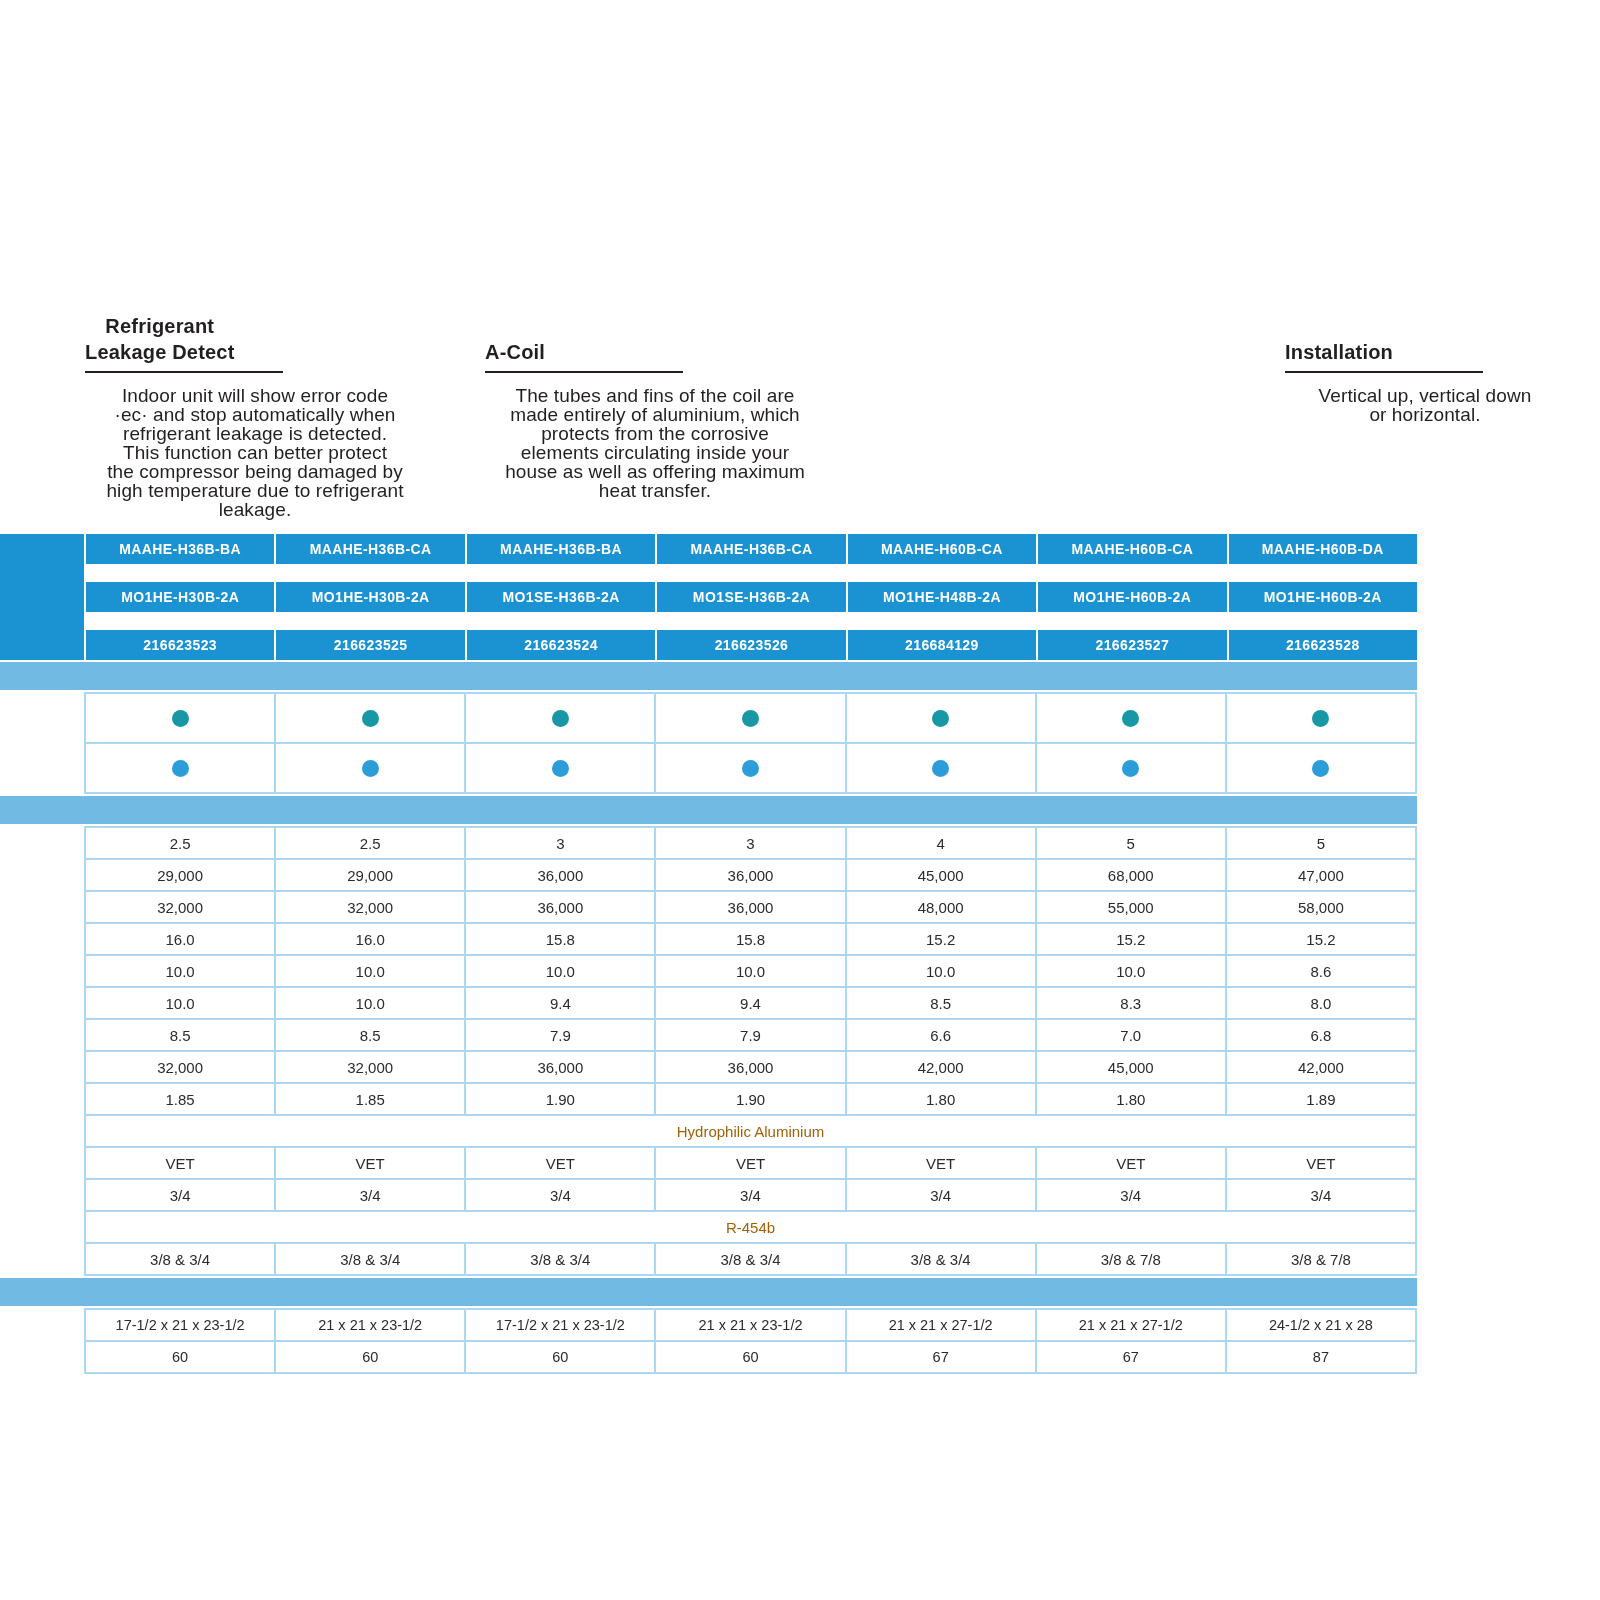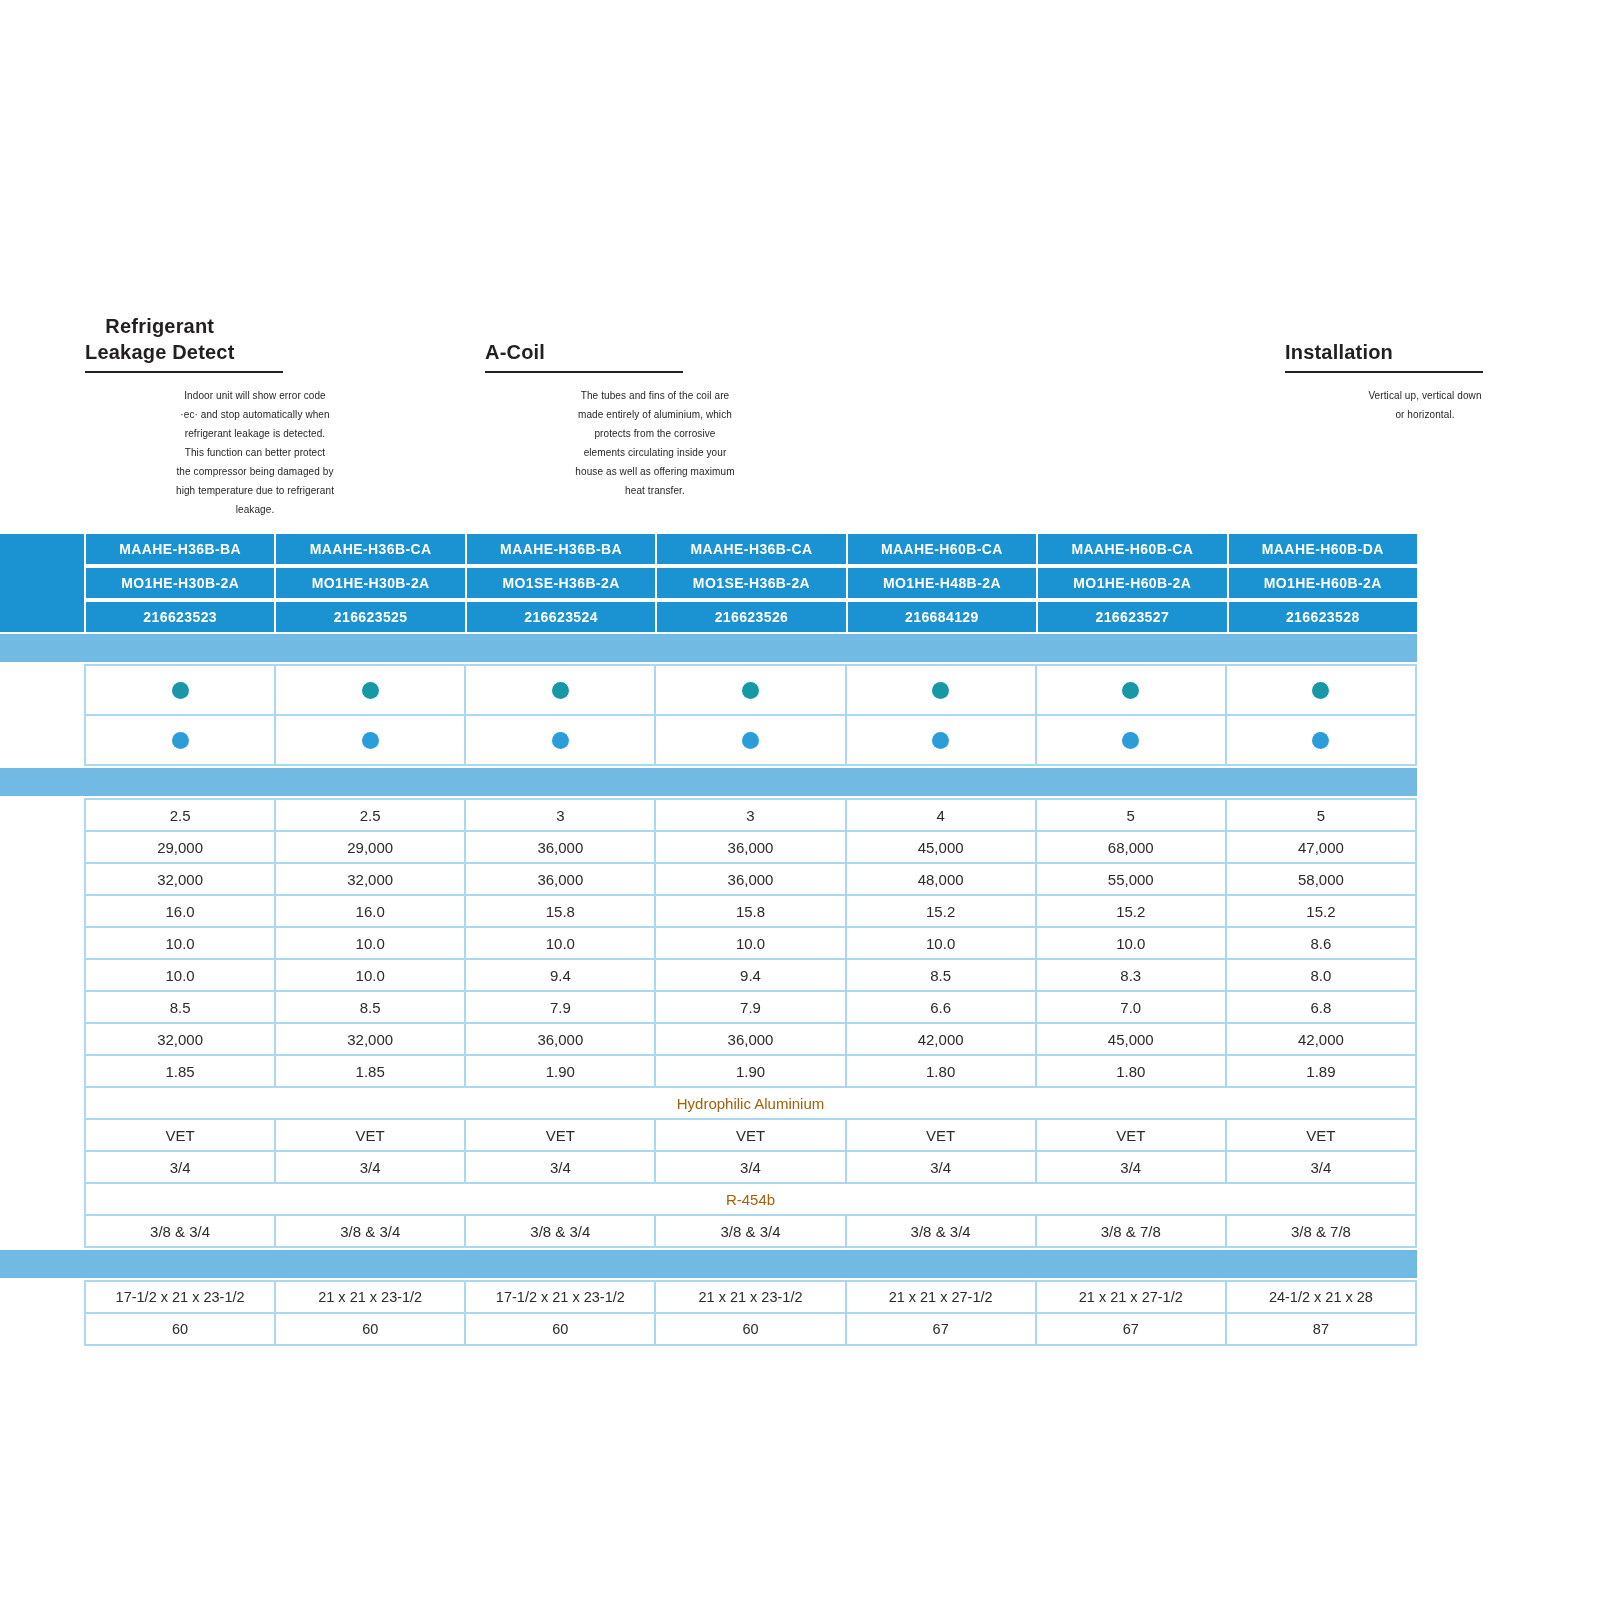--- a/index.html
+++ b/index.html
@@ -20,29 +20,29 @@
   .feature.f1{left:85px;}
   .feature.f2{left:485px;}
   .feature.f3{left:885px;}
   .feature.f4{left:1285px;width:280px;}
   .feature h3{
     margin:0;font-size:20px;line-height:26px;font-weight:bold;color:var(--text);
     min-height:53px;display:flex;align-items:flex-end;white-space:pre-line;letter-spacing:.2px;
   }
   .rule{width:198px;height:2px;background:var(--text);margin:6px 0 13px 0;}
   .feature p{
-    margin:0;font-size:10px;line-height:19px;color:var(--text);
+    margin:0;font-size:19px;line-height:19px;color:var(--text);
     white-space:pre-line;letter-spacing:.1px;
   }
 
   
   .spec-table{position:absolute;top:534px;left:0;width:1417px;}
   .header-block{display:flex;gap:2px;background:#fff;}
   .corner{width:84px;background:var(--header-blue);}
-  .hcol{flex:1;display:flex;flex-direction:column;gap:4px;border-radius:7px;}
+  .hcol{flex:1;display:flex;flex-direction:column;gap:18px;border-radius:7px;}
   .hcell{
     height:30px;background:var(--header-blue);color:#fff;font-weight:bold;font-size:14px;
     display:flex;align-items:center;justify-content:center;letter-spacing:.4px;
   }
   .band{height:28px;background:var(--band-blue);margin:2px 0;}
   .data-rows{
     margin-left:84px;
     border-left:2px solid var(--border);
     border-right:2px solid var(--border);
     border-top:2px solid var(--border);

